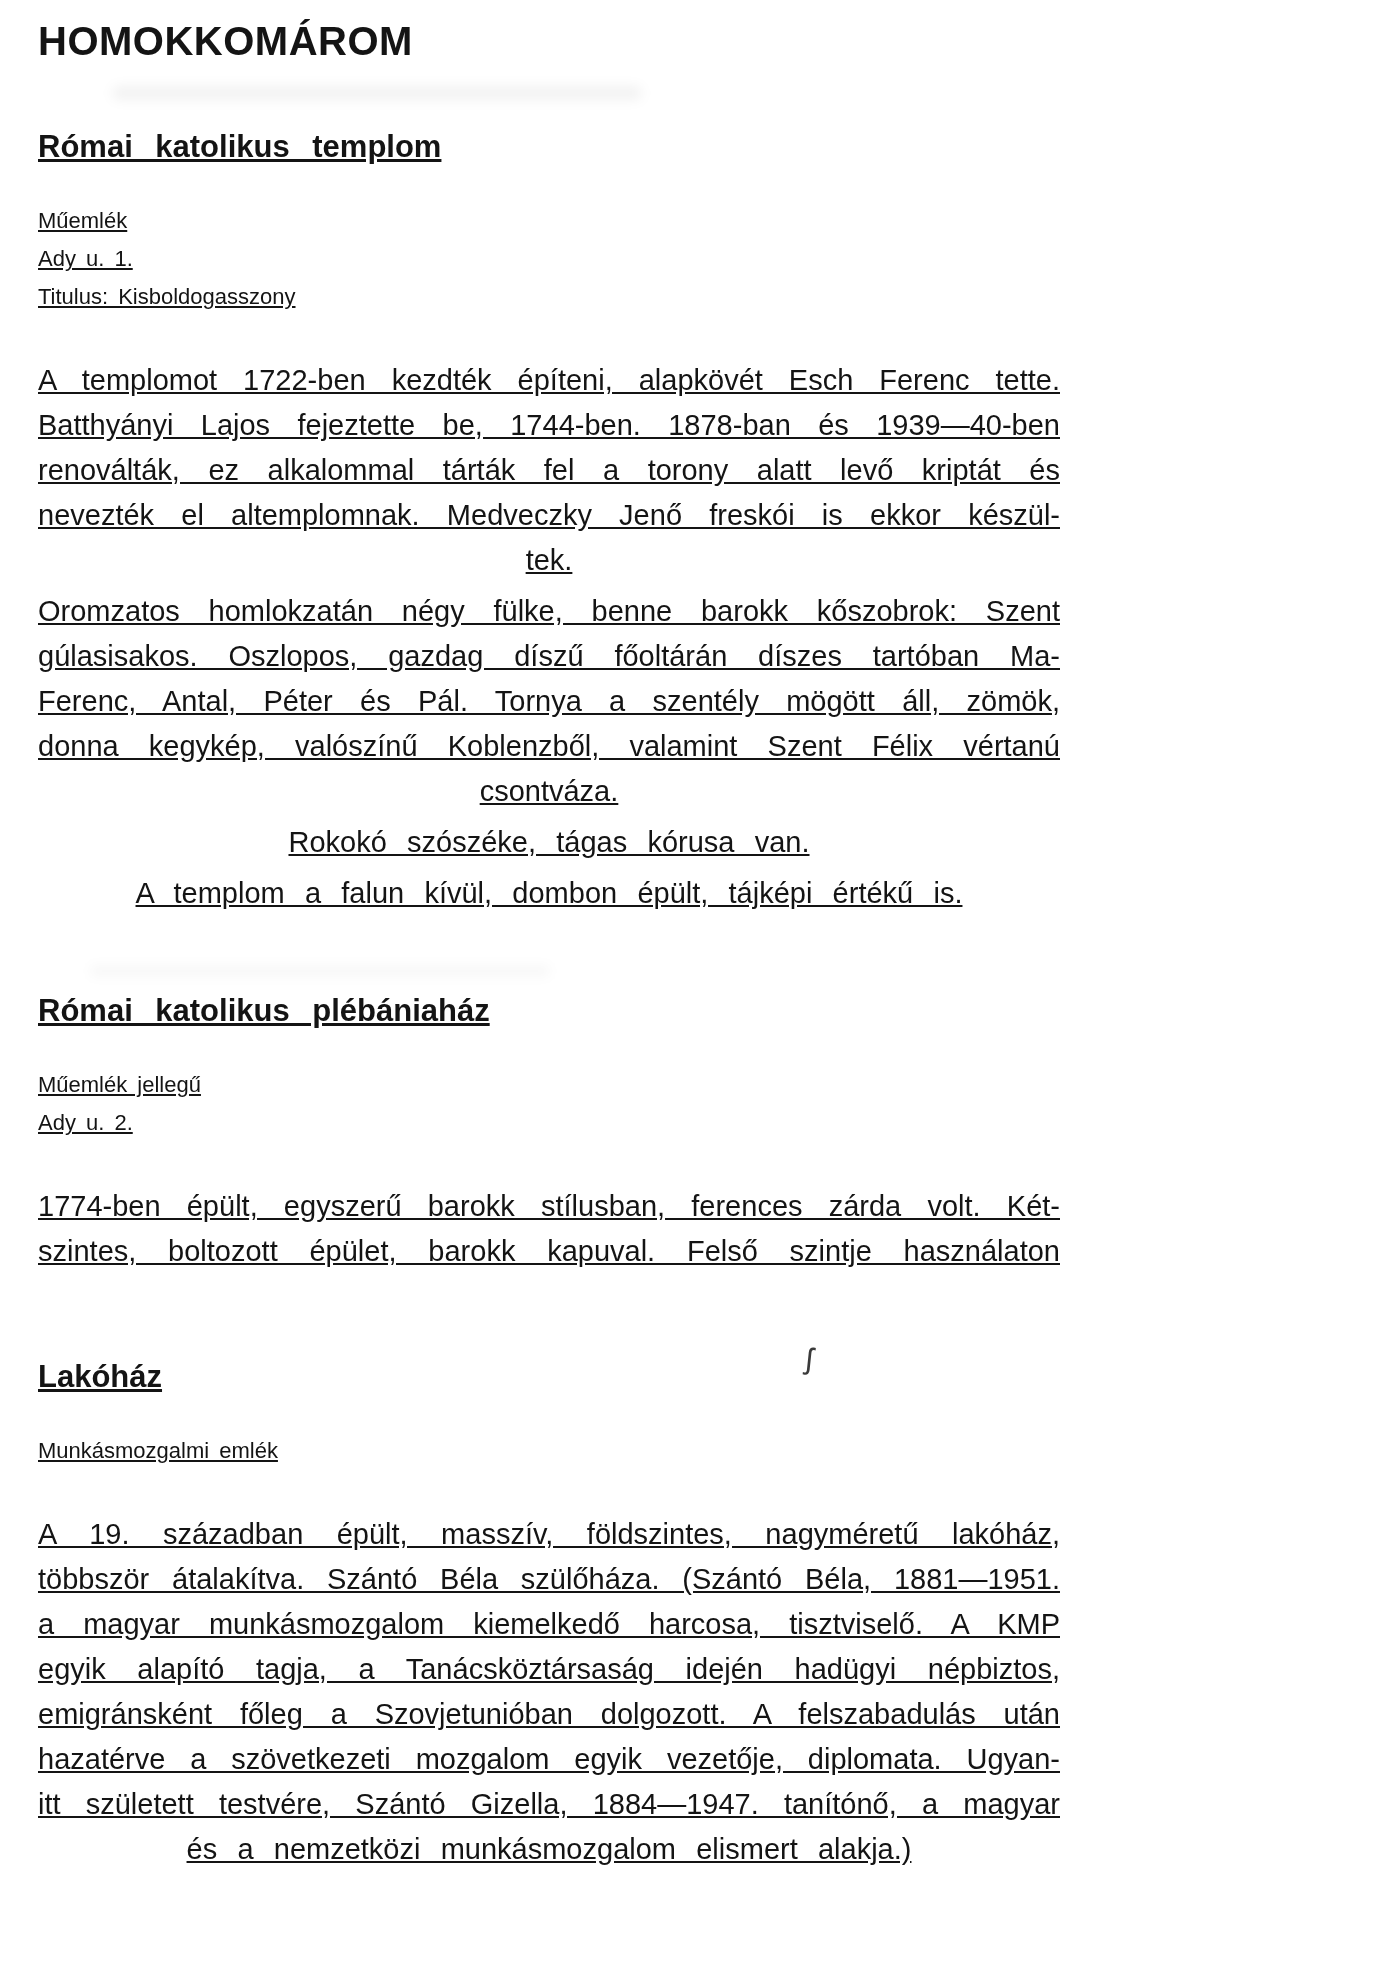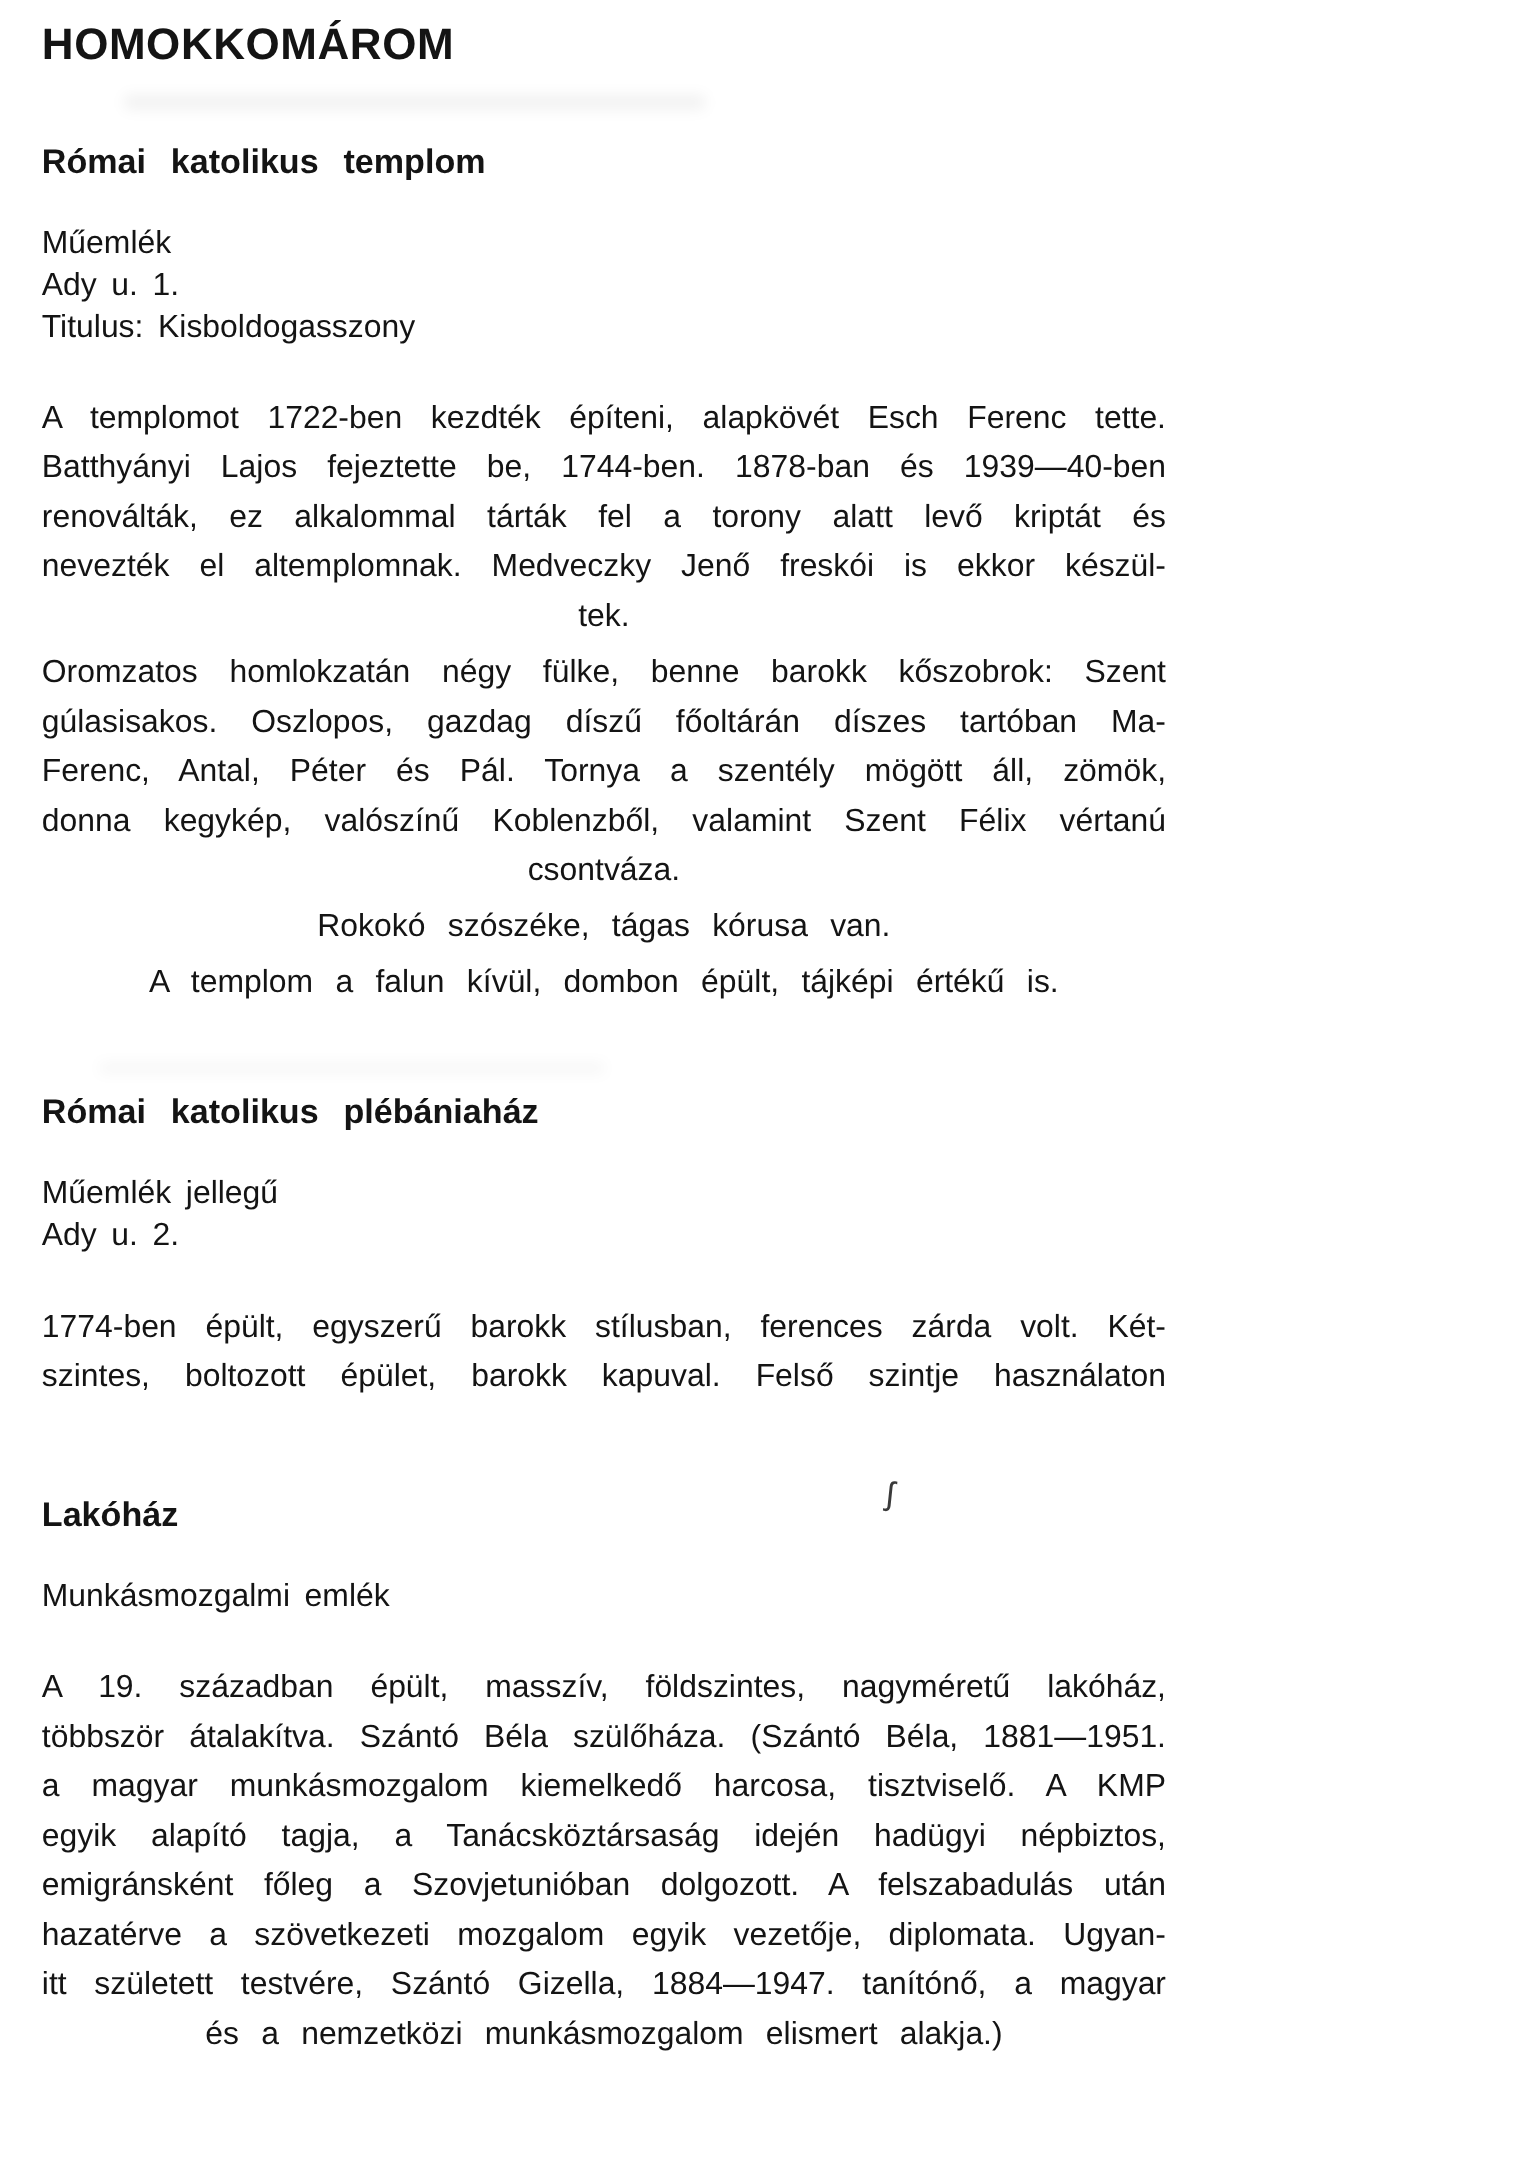--- a/index.html
+++ b/index.html
@@ -31,40 +31,40 @@
   }
   .section-heading {
     font-size: 31px;
     line-height: 38px;
     font-weight: 700;
     word-spacing: 0.45em;
     margin: 0 0 36px 0;
   }
   .meta-block { margin: 0 0 42px 0; }
   .meta-line {
-    font-size: 29px;
+    font-size: 22px;
     line-height: 38px;
     word-spacing: 0.18em;
   }
   .paragraph { margin: 0; }
   .paragraph + .paragraph { margin-top: 6px; }
   .text-line {
     font-size: 29px;
     line-height: 45px;
     white-space: normal;
   }
   .just {
     text-align: justify;
     text-align-last: justify;
   }
   .last {
     text-align: center;
     word-spacing: 0.42em;
   }
-  .section { margin-top: 0; }
+  .section { margin-top: 0; text-decoration: underline; }
   #sections > .section:nth-child(2) { margin-top: 76px; }
   #sections > .section:nth-child(3) { margin-top: 84px; }
   .ink-mark {
     position: absolute;
     left: 806px;
     top: 1342px;
     font-size: 30px;
     font-weight: 300;
     color: #3a3a3a;
     transform: rotate(6deg);

